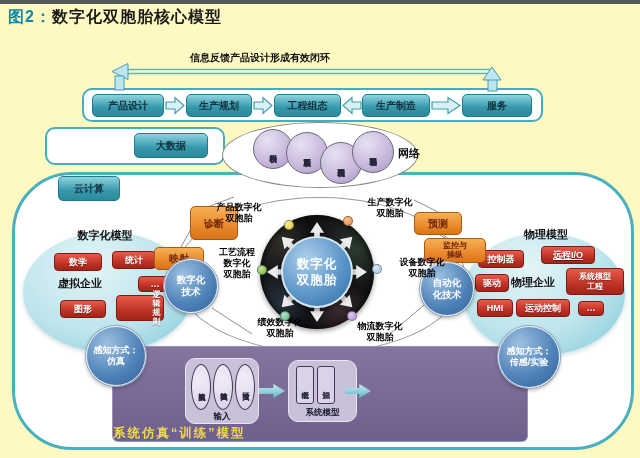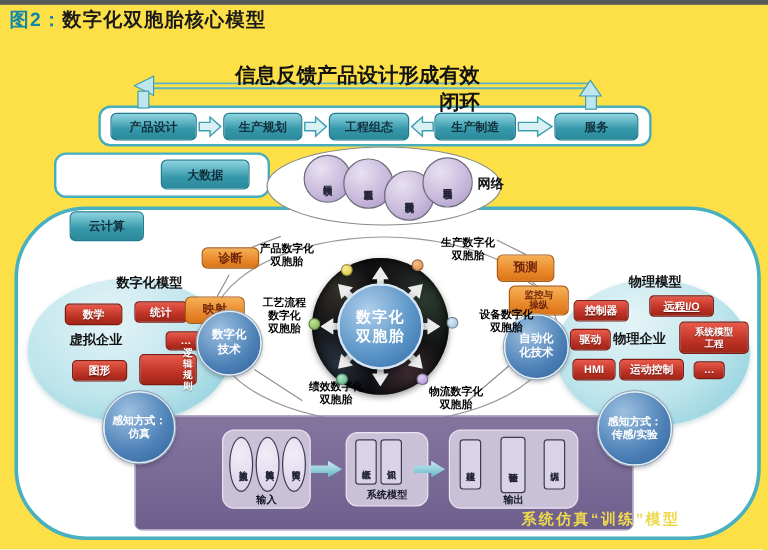--- a/index.html
+++ b/index.html
@@ -1,24 +1,24 @@
 <!DOCTYPE html>
 <html><head>
 <meta charset="utf-8">
 <style>
   html,body{margin:0;padding:0;background:#fff;}
   *{box-sizing:border-box;}
-  .canvas{position:relative;width:640px;height:458px;background:#fde047;overflow:hidden;
+  .canvas{position:relative;width:640px;height:458px;background:#fef9c3;overflow:hidden;
     font-family:"Liberation Sans","DejaVu Sans",sans-serif;color:#111;}
   .abs{position:absolute;}
   .topbar{left:0;top:0;width:640px;height:4px;background:#57585a;z-index:2;}
   .hdr{left:8px;top:7px;width:500px;font-size:16px;font-weight:bold;letter-spacing:1px;z-index:2;}
   .hdr .fig{color:#1088a8;}
   .hdr .ttl{color:#1b1b1b;}
-  .fblabel{left:190px;top:51px;width:210px;text-align:right;font-size:17px;font-weight:bold;z-index:6;}
+  .fblabel{left:190px;top:51px;width:210px;text-align:left;font-size:10px;font-weight:bold;z-index:6;}
   svg.lines{left:0;top:0;z-index:5;pointer-events:none;}
   
   .rrect{border:2px solid #46adbd;border-radius:10px;background:#fff;}
   .row1{left:82px;top:88px;width:461px;height:34px;z-index:1;}
   .row2{left:45px;top:127px;width:180px;height:38px;z-index:1;}
   .outer{left:12px;top:172px;width:622px;height:278px;border:3px solid #49b0c0;border-radius:60px;background:#fff;z-index:1;}
   .cell{left:175px;top:197px;width:290px;height:156px;border:1px solid #9a9a9a;border-radius:50%;background:#fff;z-index:2;}
   .bigell{border-radius:50%;z-index:3;
     background:radial-gradient(ellipse at 40% 28%,#e4f4f7,#bde4ec 55%,#93d2de 85%,#7ec6d5);
     box-shadow:0 2px 4px rgba(60,120,130,.25);}
@@ -39,21 +39,21 @@
   .ncirc{border-radius:50%;display:flex;align-items:center;justify-content:center;z-index:3;
     background:radial-gradient(circle at 35% 28%,#e8e1f2,#c6b7da 60%,#a795c4);border:1px solid #6b6b7b;}
   .n1{left:253px;top:129px;width:40px;height:40px;}
   .n2{left:286px;top:132px;width:42px;height:42px;}
   .n3{left:320px;top:142px;width:42px;height:42px;}
   .n4{left:352px;top:131px;width:42px;height:42px;}
   .vtext{writing-mode:vertical-rl;text-orientation:upright;font-size:7.5px;font-weight:bold;color:#26263a;line-height:1.25;}
   .ncirc .vtext{max-height:36px;}
   .netlbl{left:398px;top:146px;width:40px;font-size:11px;font-weight:bold;z-index:3;}
   .sidettl{font-size:11px;font-weight:bold;z-index:6;text-align:center;color:#111;}
-  .dttl{left:58px;top:228px;width:94px;text-align:right;}
+  .dttl{left:58px;top:228px;width:94px;}
   .pttl{left:508px;top:227px;width:76px;}
   .entlbl{font-size:11px;font-weight:bold;z-index:6;color:#111;}
   
   .rbox{display:flex;align-items:center;justify-content:center;text-align:center;font-size:9px;font-weight:bold;color:#fff;
     background:linear-gradient(#e85a4a,#bb3024 65%,#a02619);border:1px solid #801a10;border-radius:4px;
     text-shadow:0 1px 1px rgba(0,0,0,.4);z-index:6;white-space:pre-line;line-height:1.15;}
   .rb-math{left:54px;top:253px;width:48px;height:18px;}
   .rb-stat{left:112px;top:251px;width:44px;height:18px;}
   .rb-dots1{left:138px;top:276px;width:34px;height:16px;}
   .rb-graph{left:60px;top:300px;width:46px;height:18px;}
@@ -64,24 +64,24 @@
   .rb-mech{left:566px;top:268px;width:58px;height:27px;font-size:8px;}
   .rb-hmi{left:477px;top:299px;width:36px;height:18px;}
   .rb-mot{left:516px;top:299px;width:54px;height:18px;}
   .rb-dots2{left:578px;top:301px;width:26px;height:15px;}
   .ent1{left:58px;top:276px;width:78px;}
   .ent2{left:511px;top:275px;width:58px;}
   
   .obox{display:flex;align-items:center;justify-content:center;text-align:center;font-size:10px;font-weight:bold;color:#70260a;
     background:linear-gradient(#f7b055,#e8862a 65%,#d97417);border:1px solid #a85a10;border-radius:5px;z-index:6;
     white-space:pre-line;line-height:1.1;}
-  .ob-diag{left:168px;top:206px;width:48px;height:18px;}
+  .ob-diag{left:190px;top:206px;width:48px;height:34px;}
   .ob-map{left:154px;top:247px;width:50px;height:23px;}
   .ob-pred{left:414px;top:212px;width:48px;height:23px;}
-  .ob-mon{left:424px;top:238px;width:50px;height:25px;font-size:8px;}
+  .ob-mon{left:424px;top:238px;width:62px;height:25px;font-size:8px;}
   
   .bcircle{border-radius:50%;display:flex;align-items:center;justify-content:center;text-align:center;z-index:6;
     background:radial-gradient(circle at 35% 28%,#9dc0e0,#4c80b6 60%,#31639c);
     border:1px solid #e8eef5;box-shadow:0 0 0 1px #93a9bd,0 2px 4px rgba(0,0,0,.35);
     color:#fff;font-weight:bold;font-size:9.5px;white-space:pre-line;line-height:1.25;}
   .bc-dtech{left:164px;top:259px;width:54px;height:54px;}
   .bc-atech{left:420px;top:262px;width:54px;height:54px;}
   .bc-sim{left:86px;top:326px;width:60px;height:60px;font-size:9px;}
   .bc-sense{left:498px;top:326px;width:62px;height:62px;font-size:9px;}
   
@@ -131,22 +131,22 @@
   .bar-mod{left:8px;top:7px;width:18px;height:42px;}
   .bar-ver{left:42px;top:5px;width:21px;height:47px;}
   .bar-tra{left:78px;top:7px;width:18px;height:42px;}
   .pbar .vtext{font-size:7.5px;letter-spacing:0;}
   .glabel{position:absolute;left:0;width:100%;text-align:center;font-size:8.5px;font-weight:bold;color:#15152a;}
   .gl-in{top:52px;} .gl-model{top:46px;} .gl-out{top:52px;}
   .farrow{position:absolute;width:26px;height:14px;z-index:5;
     clip-path:polygon(0 28%,55% 28%,55% 0,100% 50%,55% 100%,55% 72%,0 72%);
     background:linear-gradient(#cdeaf1,#5fb6c8);}
   .fa1{left:146px;top:37px;} .fa2{left:232px;top:37px;}
-  .caption{position:absolute;left:0;top:78px;width:100%;text-align:right;
-    font-size:12.5px;font-weight:bold;color:#eed94e;letter-spacing:2px;margin-left:40px;}
+  .caption{position:absolute;left:0;top:78px;width:100%;text-align:left;
+    font-size:12.5px;font-weight:bold;color:#eed94e;letter-spacing:2px;}
 </style>
 </head>
 <body>
 
 <div class="canvas">
 
   <div class="abs topbar"></div>
   <div class="abs hdr">
     <span class="fig">图2：</span><span class="ttl">数字化双胞胎核心模型</span>
   </div>
@@ -229,32 +229,20 @@
     <div class="pgroup g-model">
       <div class="pbar bar-con">
           <span class="vtext">概念</span>
         </div>
       <div class="pbar bar-kno">
           <span class="vtext">知识</span>
         </div>
       <div class="glabel gl-model">系统模型</div>
     </div>
     <div class="farrow fa2"></div>
-    <div class="pgroup g-out">
-      <div class="pbar bar-mod">
-          <span class="vtext">建模</span>
-        </div>
-      <div class="pbar bar-ver">
-          <span class="vtext">验证评估</span>
-        </div>
-      <div class="pbar bar-tra">
-          <span class="vtext">训练</span>
-        </div>
-      <div class="glabel gl-out">输出</div>
-    </div>
     <div class="caption">系统仿真“训练”模型</div>
   </div>
 
   <div class="abs ring"></div>
   <div class="abs rays">
     <div class="ray" style="transform:rotate(0deg);transform-origin:7px 50px;"></div>
     <div class="ray" style="transform:rotate(45deg);transform-origin:7px 50px;"></div>
     <div class="ray" style="transform:rotate(90deg);transform-origin:7px 50px;"></div>
     <div class="ray" style="transform:rotate(135deg);transform-origin:7px 50px;"></div>
     <div class="ray" style="transform:rotate(180deg);transform-origin:7px 50px;"></div>

